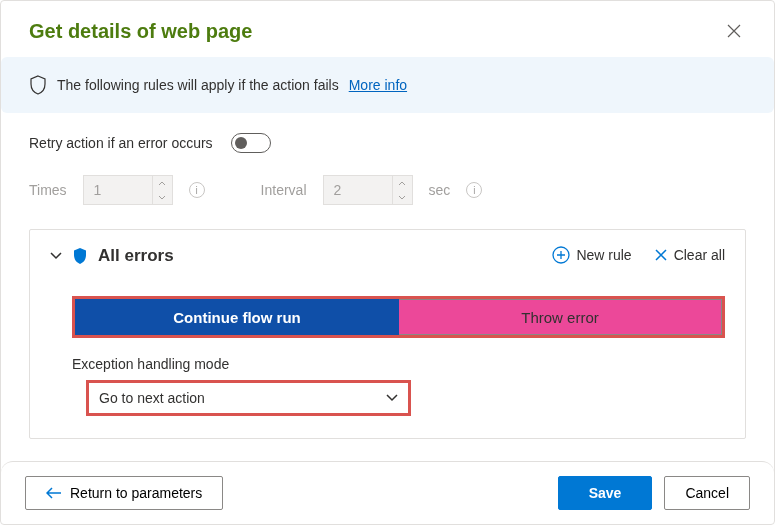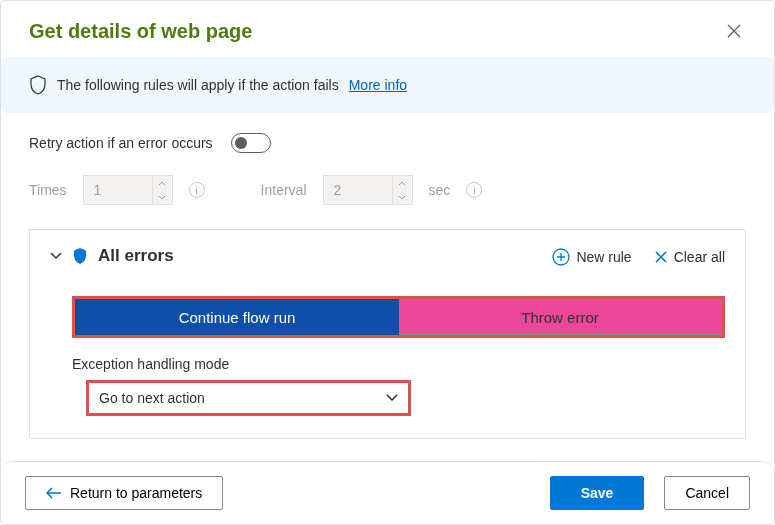--- a/index.html
+++ b/index.html
@@ -113,21 +113,21 @@
     display:inline-flex;align-items:center;justify-content:center;
     font-size:10px;color:#a19f9d;
   }
   .errors-panel {
     border: 1px solid #e1dfdd;
     border-radius: 2px;
     padding: 16px 20px 22px 20px;
   }
   .errors-head {
     display:flex;
-    align-items:flex-end;
+    align-items:flex-start;
     justify-content:space-between;
     margin-bottom: 30px;
   }
   .errors-title {
     display:flex;align-items:center;gap:10px;
     font-size:17px;font-weight:600;
   }
   .errors-actions {
     display:flex;align-items:center;gap:22px;
     font-size:14px;
@@ -146,21 +146,21 @@
     flex:1;
     display:flex;align-items:center;justify-content:center;
     font-size:15px;
     cursor:pointer;
     background:#ec4899;
     border: 1px solid #8a8886;
   }
   .seg-btn.active {
     background:#0f4fa8;
     color:#fff;
-    font-weight:400;
+    font-weight:700;
     border-color:#0f4fa8;
   }
   .seg-btn:not(.active) {
     border-left: none;
   }
   .eh-label {
     margin: 0 0 8px 22px;
     font-size:14px;
   }
   .dropdown {
@@ -192,21 +192,21 @@
     cursor:pointer;
     display:flex;align-items:center;gap:8px;
   }
   .btn.primary {
     background:#0078d4;
     border-color:#0078d4;
     color:#fff;
     font-weight:600;
     padding: 0 30px;
   }
-  .footer-right { display:flex; gap:20px; }
+  .footer-right { display:flex; gap:12px; }
   svg { display:block; }
 </style>
 </head>
 <body>
 
 <div class="dialog">
 
   <div class="header">
     <h1>Get details of web page</h1>
     <div class="close-x">

